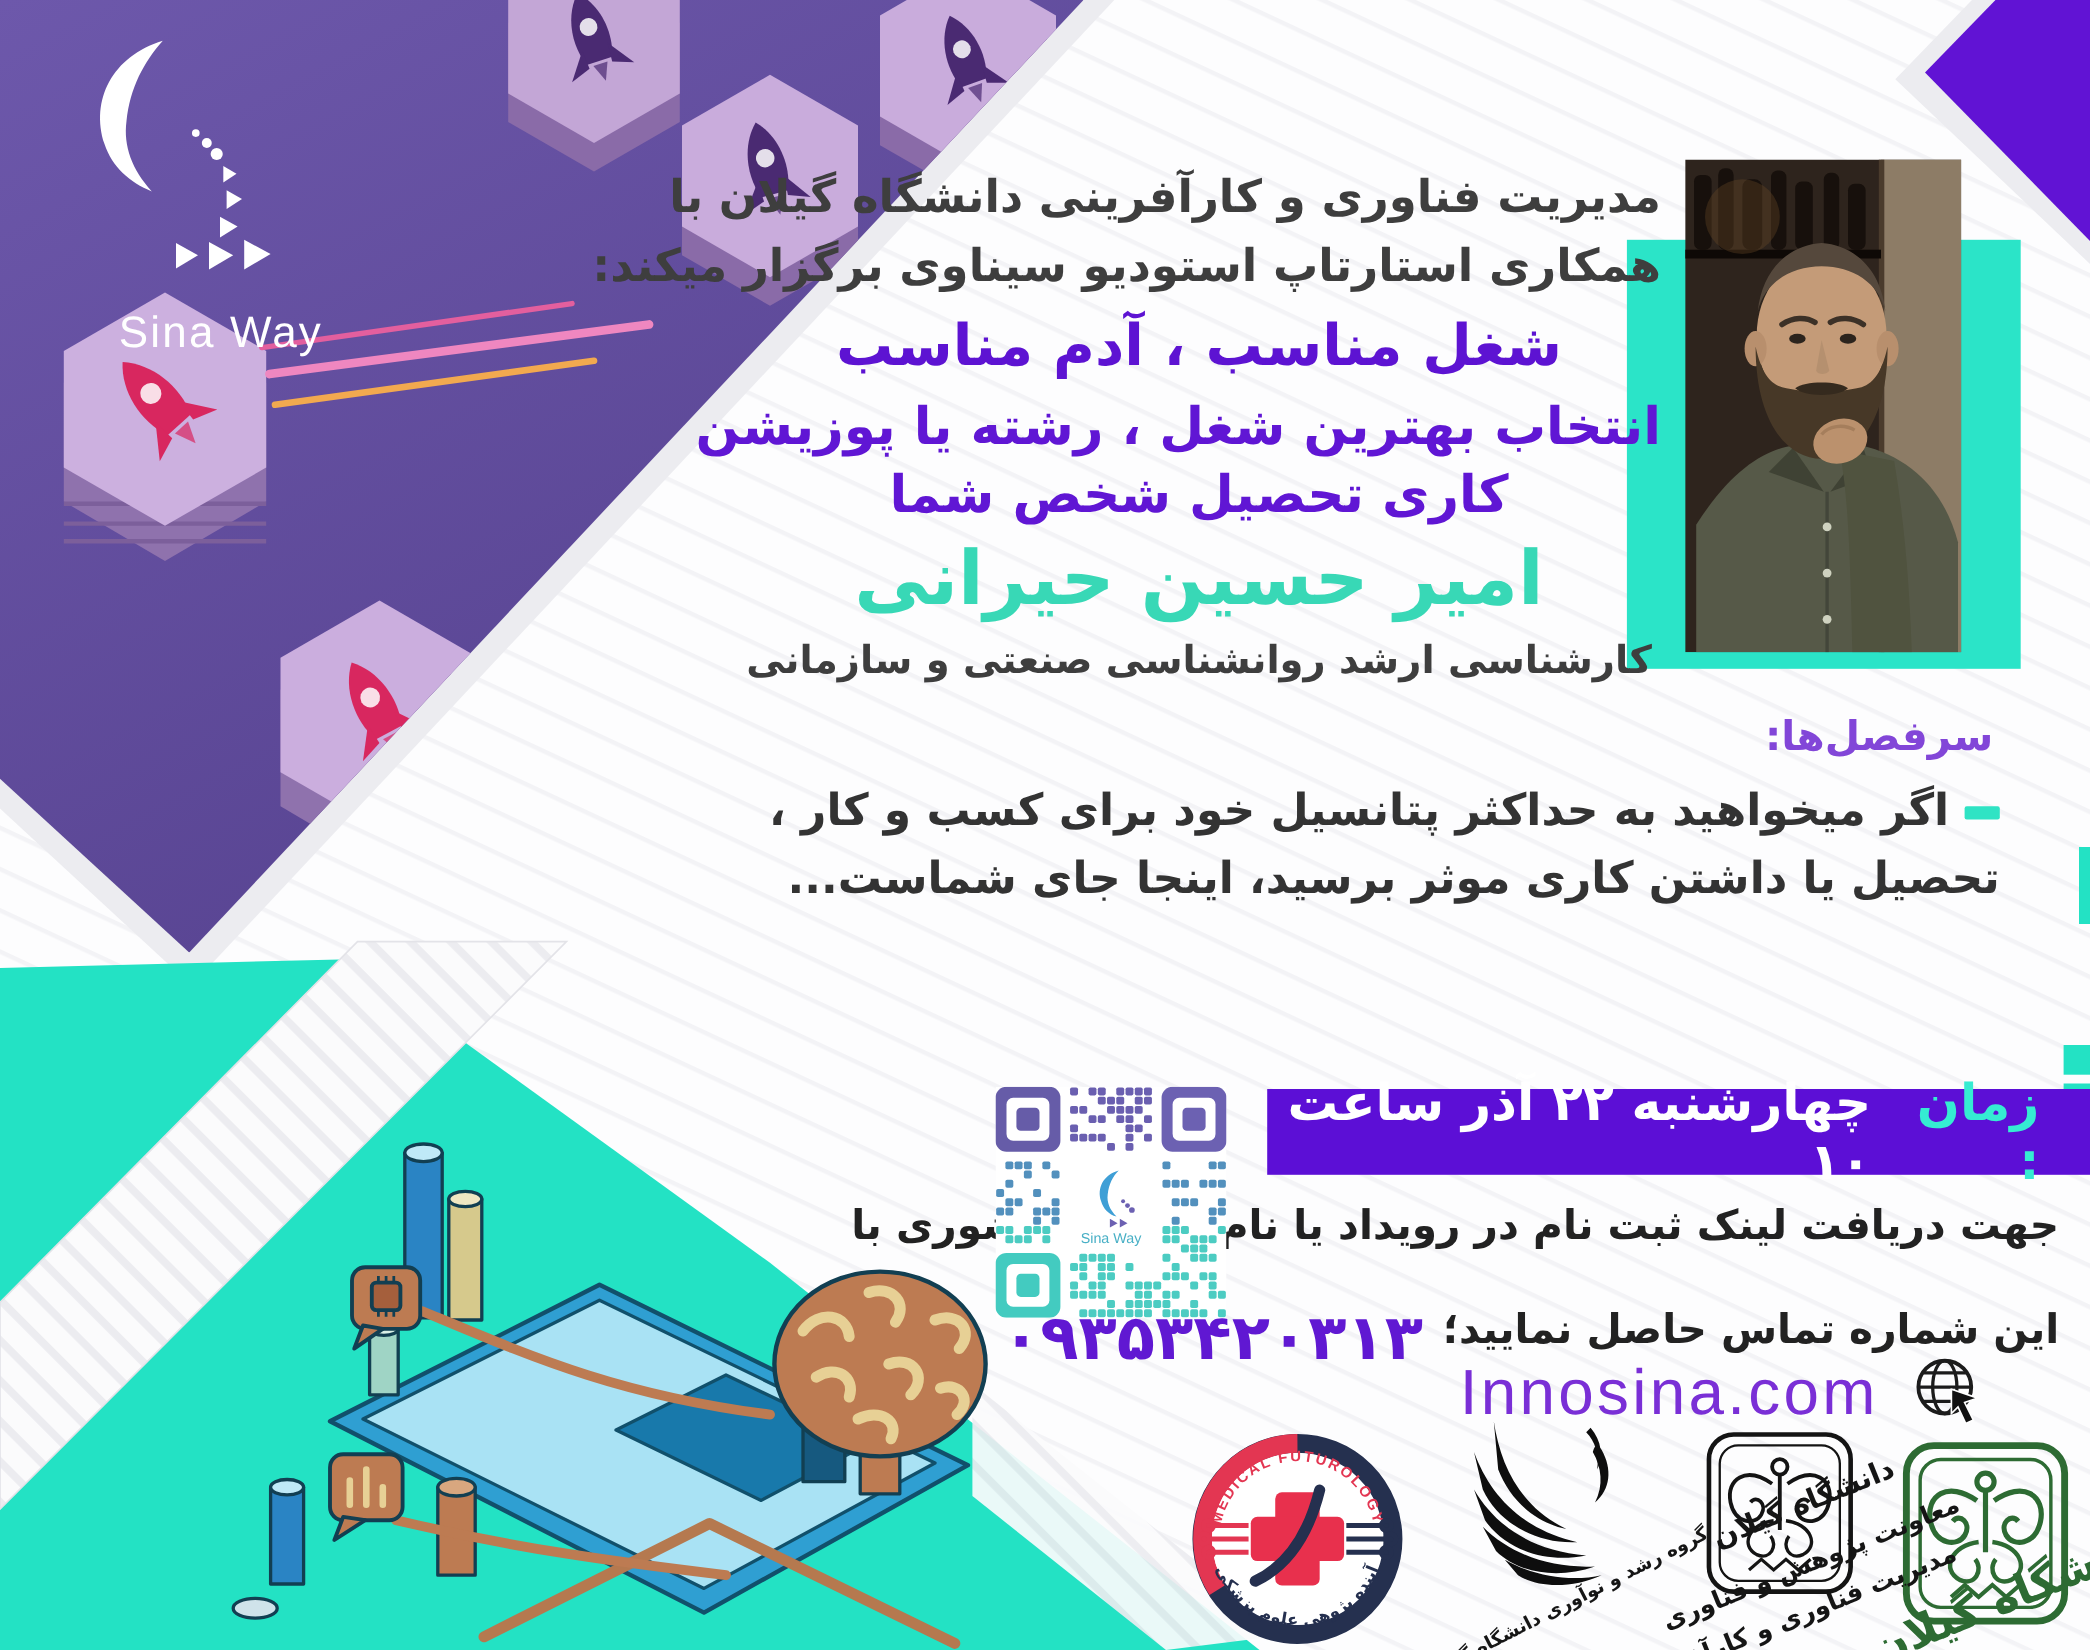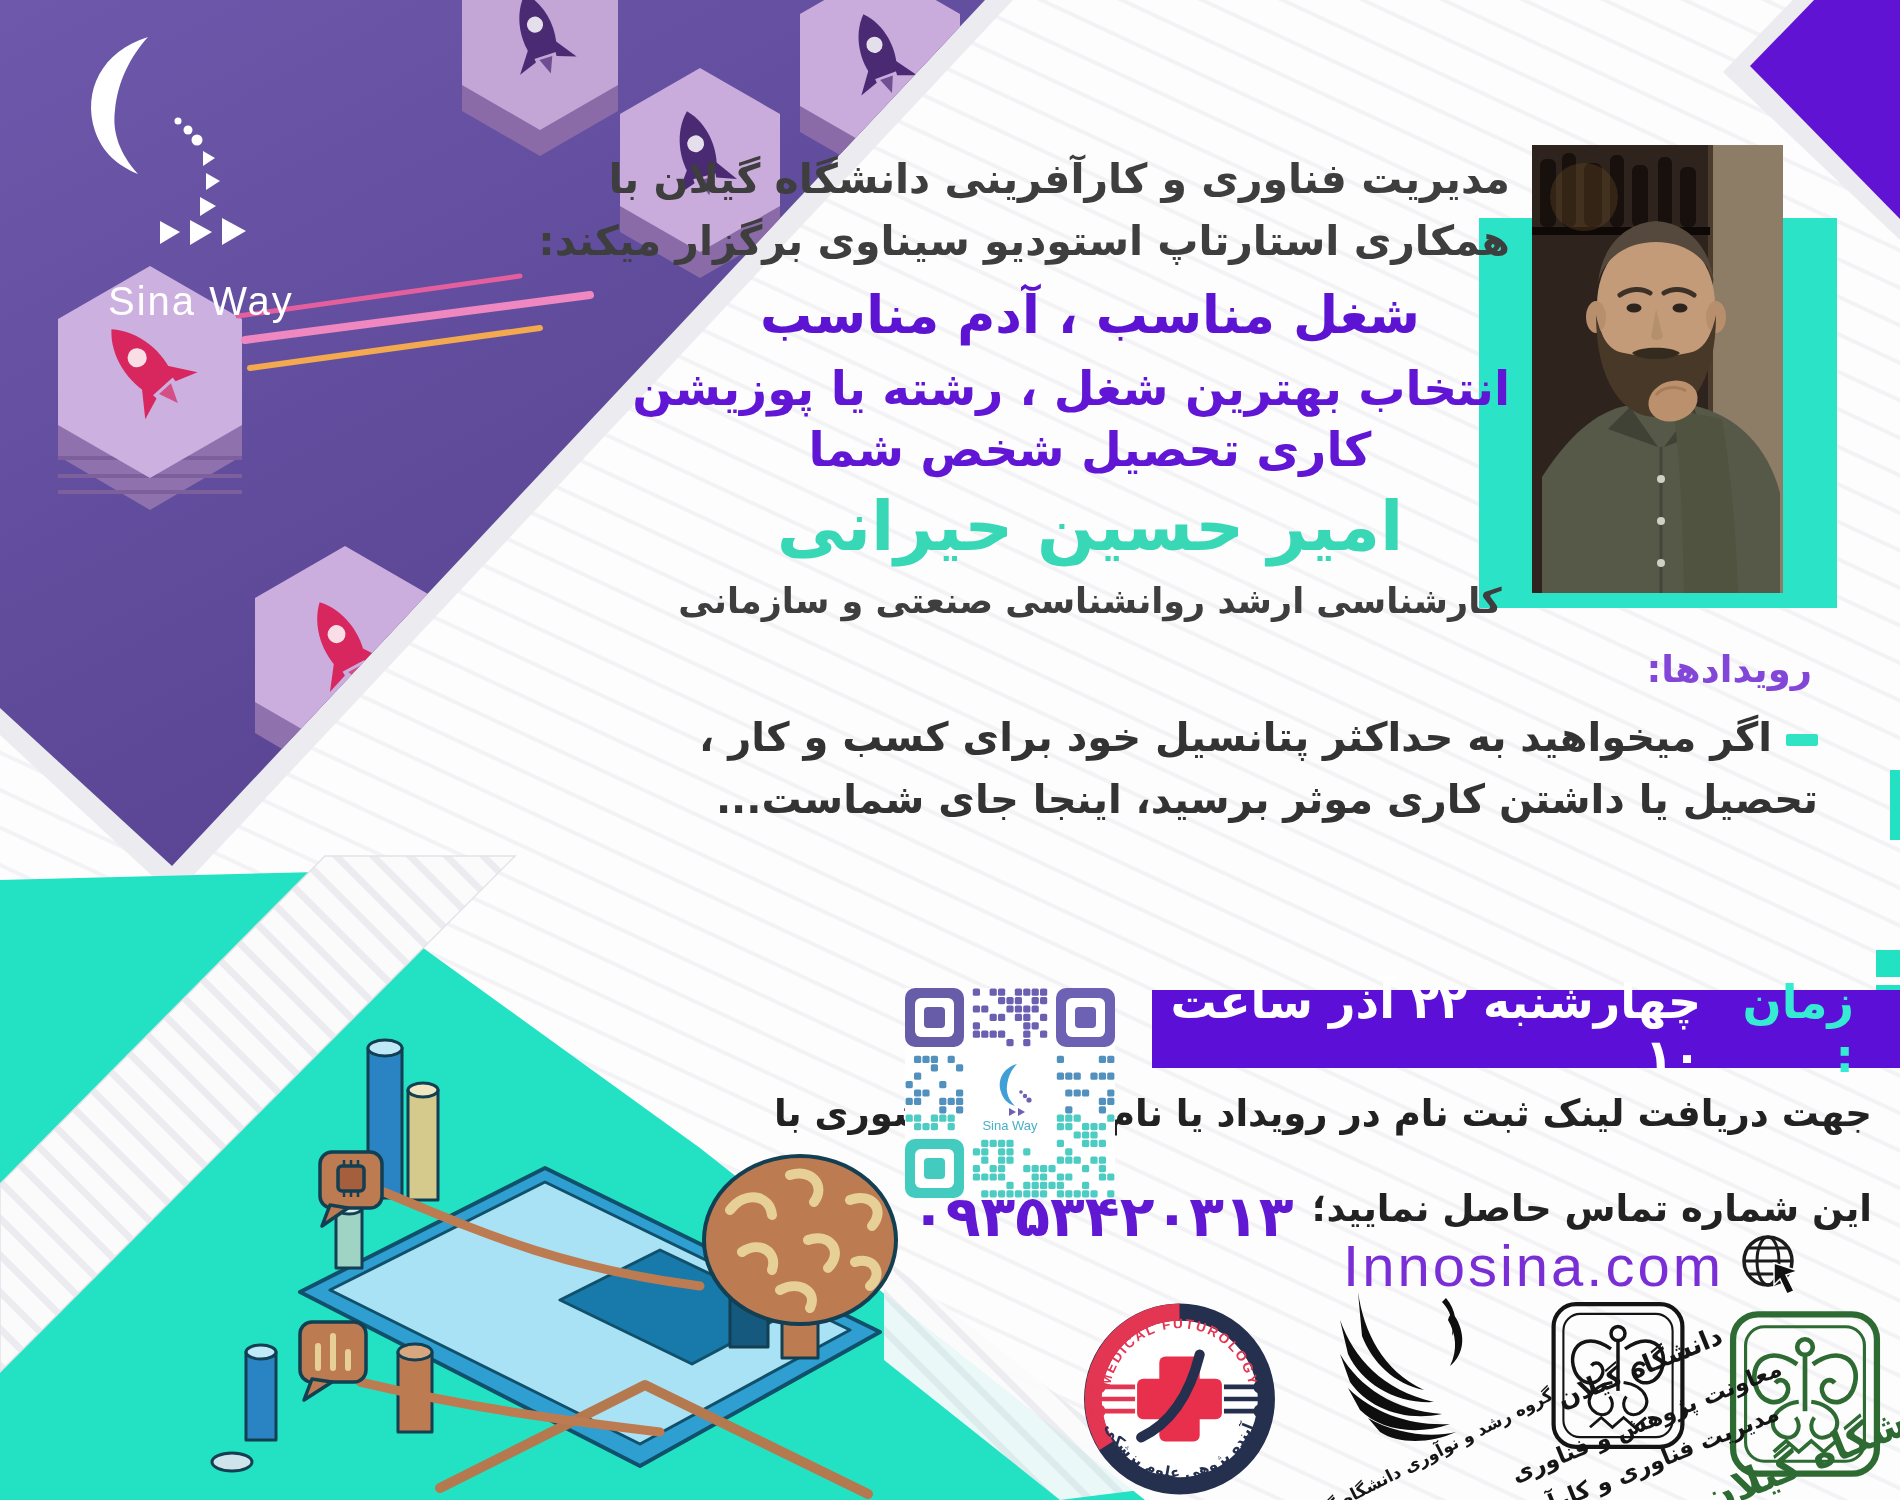--- a/index.html
+++ b/index.html
@@ -20,21 +20,21 @@
   .dash{display:inline-block;width:32px;height:12px;background:#2fe3c4;border-radius:2px;margin-left:14px;vertical-align:middle;}
   .loc{right:202px;top:858px;display:flex;direction:rtl;align-items:center;gap:12px;z-index:6;}
   .loc-text{font-size:41px;color:#222;font-weight:bold;white-space:nowrap;direction:rtl;}
   .loc-note{font-size:31px;}
   .banner{position:absolute;left:1152px;right:0;top:990px;height:78px;background:#5c0fd6;display:flex;direction:rtl;align-items:center;gap:20px;padding-right:46px;box-sizing:border-box;z-index:6;}
   .banner .lab{color:#35ecd2;font-size:46px;font-weight:bold;}
   .banner .val{color:#ffffff;font-size:46px;font-weight:bold;}
   .reg1{right:28px;top:1092px;font-size:37px;color:#222;}
   .reg2{right:28px;top:1168px;font-size:37px;color:#222;display:flex;direction:rtl;align-items:center;gap:18px;}
   .phone{color:#6018d2;font-size:57px;letter-spacing:7px;font-weight:bold;direction:ltr;margin-top:15px;}
-  .site{position:absolute;right:96px;top:1232px;display:flex;align-items:center;gap:16px;z-index:6;}
+  .site{position:absolute;right:96px;top:1232px;display:flex;align-items:center;gap:32px;z-index:6;}
   .site .url{font-family:"Liberation Sans",sans-serif;font-size:58px;color:#7a2fd6;letter-spacing:3px;font-weight:500;}
   .cap{position:absolute;z-index:7;color:#151515;font-weight:bold;white-space:nowrap;direction:rtl;transform-origin:center;}
   .teal-frame{position:absolute;left:1479px;top:218px;width:358px;height:390px;background:#2be4c8;z-index:2;}
   .photo{position:absolute;left:1532px;top:145px;z-index:3;}
   .qr{position:absolute;left:905px;top:988px;z-index:6;}
   .edge-mark{position:absolute;background:#23e2c4;z-index:5;}
   .logo-wrap{position:absolute;z-index:6;}
 </style>
 </head>
 <body>
@@ -227,21 +227,21 @@
   <div class="col">
     <div class="l-intro">مدیریت فناوری و کارآفرینی دانشگاه گیلان با</div>
     <div class="l-intro">همکاری استارتاپ استودیو سیناوی برگزار میکند:</div>
     <div class="l-title">شغل مناسب ، آدم مناسب</div>
     <div class="l-sub">انتخاب بهترین شغل ، رشته یا پوزیشن</div>
     <div class="l-sub">کاری تحصیل شخص شما</div>
     <div class="l-name">امیر حسین حیرانی</div>
     <div class="l-degree">کارشناسی ارشد روانشناسی صنعتی و سازمانی</div>
   </div>
 
-  <div class="t topics-label">رویداد‌ها:</div>
+  <div class="t topics-label">سرفصل‌ها:</div>
 
   <div class="t para">
     <div><span class="dash"></span><span>اگر میخواهید به حداکثر پتانسیل خود برای کسب و کار ،</span></div>
     <div>تحصیل یا داشتن کاری موثر برسید، اینجا جای شماست...</div>
   </div>
 
   <div class="loc">
     <svg width="50" height="88" viewBox="0 0 50 88">
       <path d="M25,6 C13,6 5,15 5,27 C5,41 25,68 25,68 C25,68 45,41 45,27 C45,15 37,6 25,6 Z" fill="none" stroke="#1d1d1d" stroke-width="4.5"></path>
       <circle cx="25" cy="26" r="8.5" fill="none" stroke="#1d1d1d" stroke-width="4"></circle>

